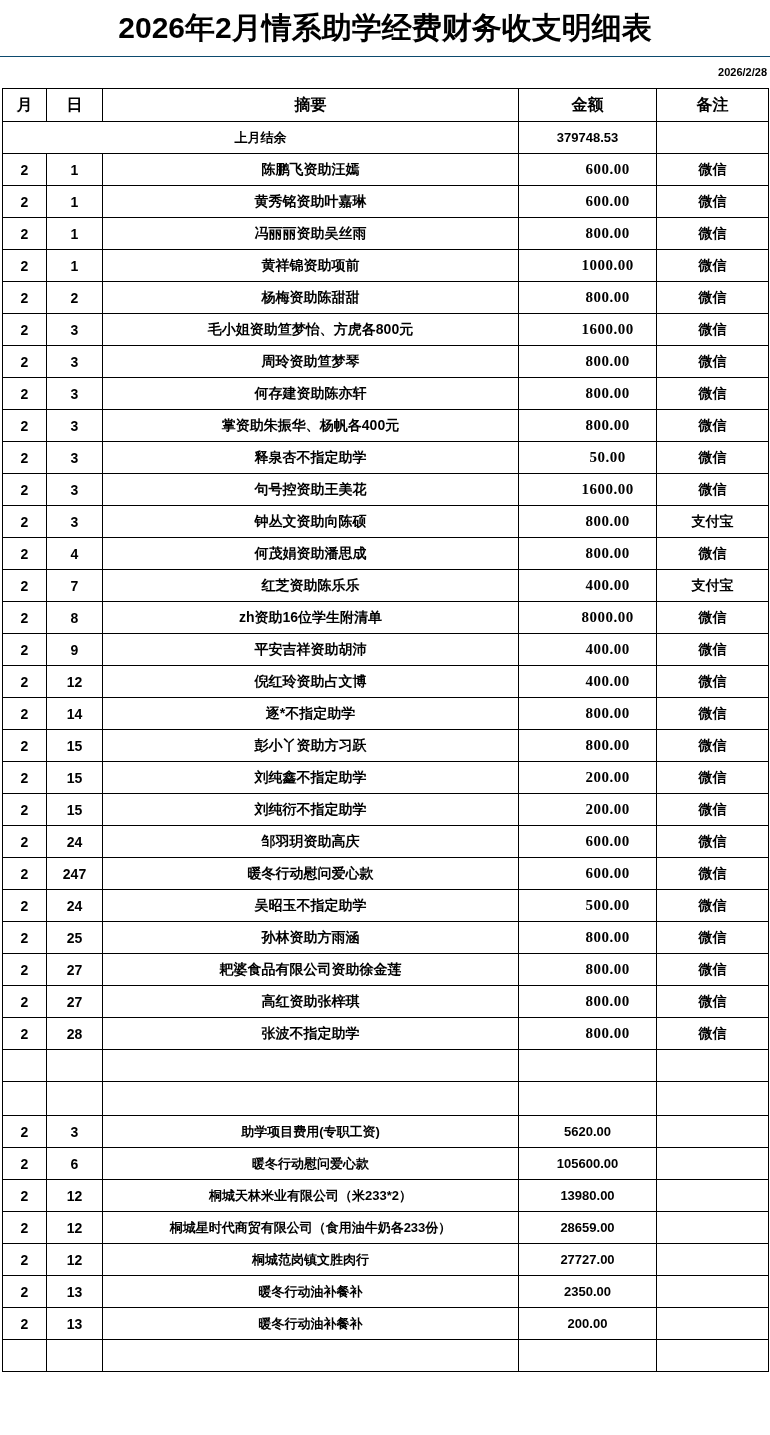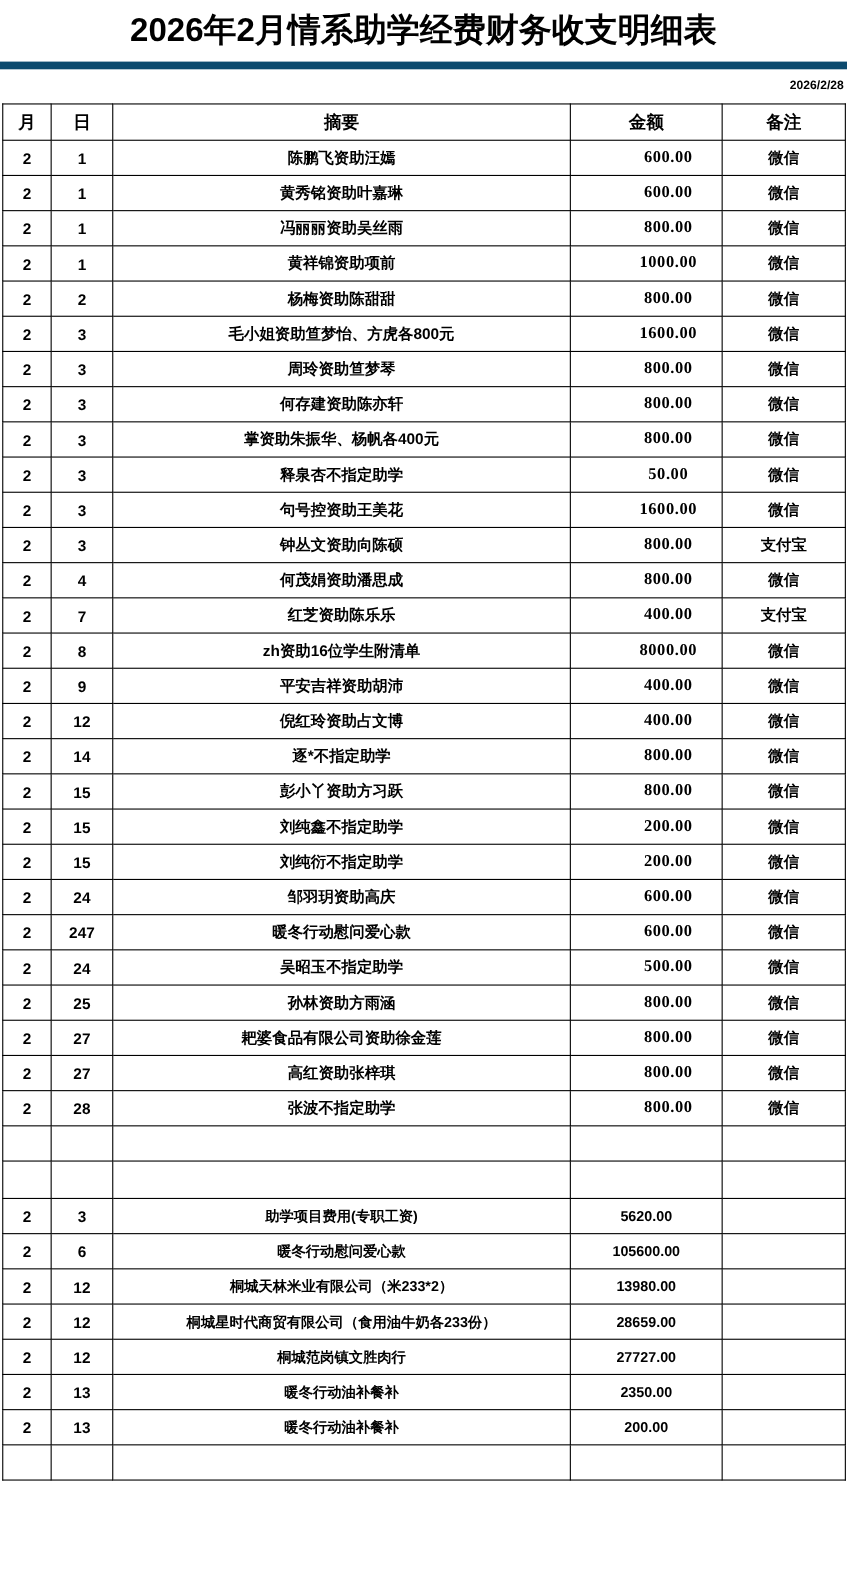--- a/index.html
+++ b/index.html
@@ -4,21 +4,21 @@
 <style>
   html,body{margin:0;padding:0;background:#ffffff;}
   body{
     width:770px;height:1435px;position:relative;
     font-family:"Liberation Sans",sans-serif;
     color:#000;
   }
   .title{
     height:56px;line-height:56px;text-align:center;
     font-size:30px;font-weight:bold;
-    border-bottom:7px solid #0c4a6e;
+    border-bottom:1px solid #0c4a6e;
   }
   .date-strip{
     height:31px;line-height:31px;text-align:right;
     padding-right:3px;font-size:11px;font-weight:bold;
   }
   table.ledger{
     border-collapse:collapse;table-layout:fixed;
     width:766px;margin-left:2px;
   }
   .ledger th,.ledger td{
@@ -58,20 +58,25 @@
     <tr>
       <th>月</th>
       <th>日</th>
       <th>摘要</th>
       <th>金额</th>
       <th>备注</th>
     </tr>
   </thead>
   <tbody id="rows">
       <tr>
+        <td class="sum-small" colspan="3">上月结余</td>
+        <td class="amt-plain rel">379748.53</td>
+        <td></td>
+      </tr>
+      <tr>
         <td>2</td>
         <td>1</td>
         <td>陈鹏飞资助汪嫣</td>
         <td class="amt-top">600.00</td>
         <td>微信</td>
       </tr>
       <tr>
         <td>2</td>
         <td>1</td>
         <td>黄秀铭资助叶嘉琳</td>

